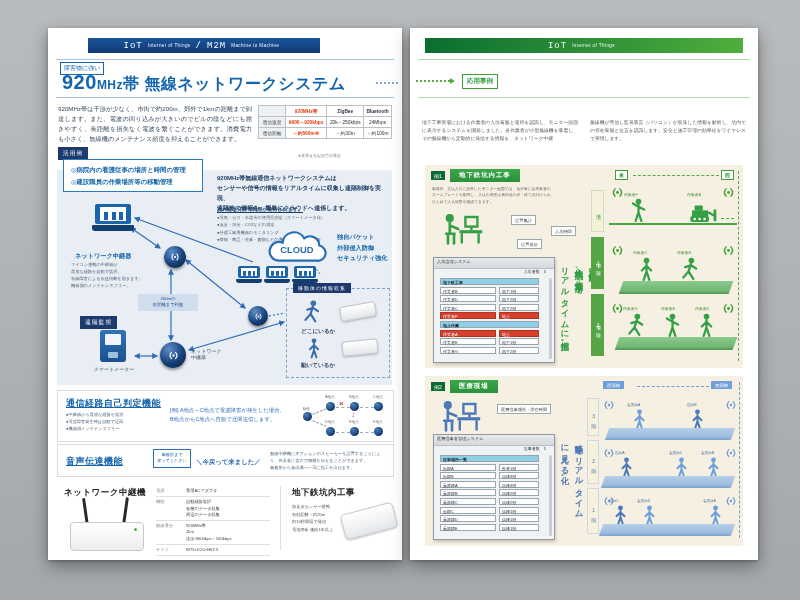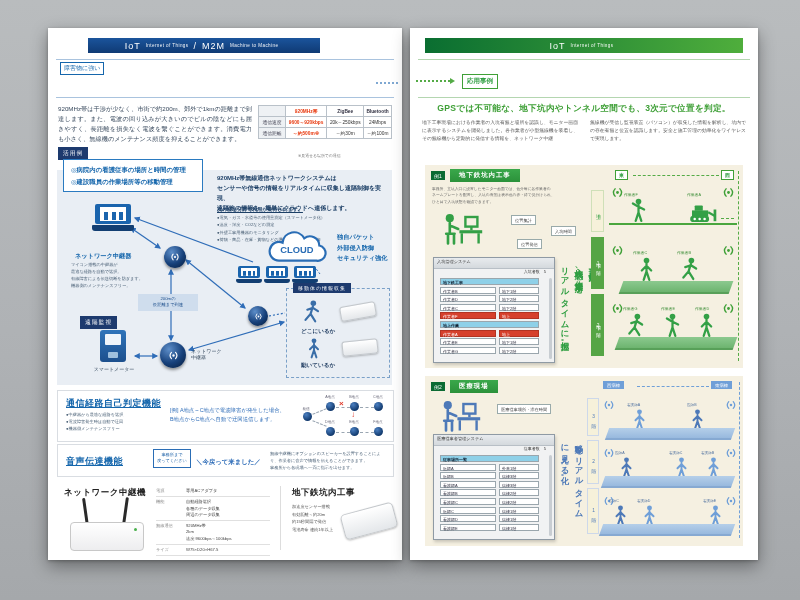--- a/index.html
+++ b/index.html
@@ -10,21 +10,21 @@
   .pre{white-space:pre-line;}
   .page{position:absolute;top:28px;height:532px;background:#ffffff;
         box-shadow:0 6px 16px rgba(0,0,0,.38),0 1px 3px rgba(0,0,0,.25);}
   #pageL{left:48px;width:354px;}
   #pageR{left:410px;width:348px;}
 
   
   .banner{position:absolute;display:flex;align-items:center;justify-content:center;color:#fff;}
   .bnr-blue{background:linear-gradient(180deg,#1b549c,#0f3a74);}
   .bnr-green{background:linear-gradient(90deg,#0a6e31,#4fae3c);}
-  .bnr-big{font-family:Liberation Sans, sans-serif;font-size:9px;letter-spacing:1px;}
+  .bnr-big{font-family:Liberation Mono, monospace;font-size:9px;letter-spacing:1px;}
   .bnr-sm{font-size:4.6px;margin:0 5px;letter-spacing:.4px;opacity:.95;}
 
   .rule-b{position:absolute;height:1px;background:#a9c3de;}
   .rule-g{position:absolute;height:1px;background:#b4d6b0;}
 
   .badge-b{position:absolute;border:1px solid #1566ac;color:#1566ac;font-size:6px;padding:1px 3px;background:#fff;}
   .badge-g{position:absolute;border:1px solid #3fa037;color:#2f9e41;font-size:6.5px;font-weight:bold;padding:2px 4px;background:#fff;}
 
   .titleL{position:absolute;color:#1265ad;font-weight:bold;letter-spacing:.5px;}
   .titleL .num{font-size:20px;}
@@ -190,20 +190,23 @@
     <div class="banner bnr-blue" style="left:40px;top:10px;width:232px;height:15px;">
       <span class="bnr-big">IoT</span>
       <span class="bnr-sm">Internet of Things</span>
       <span class="bnr-big">/</span>
       <span class="bnr-big" style="margin-left:5px">M2M</span>
       <span class="bnr-sm">Machine to Machine</span>
     </div>
 
     <div class="rule-b" style="left:8px;right:8px;top:31px;"></div>
     <div class="badge-b" style="left:12px;top:34px;">障害物に強い</div>
+    <div class="titleL" style="left:14px;top:43px;">
+      <span class="num">920</span><span class="unit">MHz</span><span class="rest">帯 無線ネットワークシステム</span>
+    </div>
     <div class="dots-b" style="left:328px;top:54px;width:22px;"></div>
     <div class="rule-b" style="left:8px;right:8px;top:69px;"></div>
 
     <div class="intro" style="left:10px;top:76px;width:194px;">920MHz帯は干渉が少なく、市街で約200m、郊外で1kmの距離まで到達します。また、電波の回り込みが大きいのでビルの陰などにも届きやすく、長距離を損失なく電波を繋ぐことができます。消費電力も小さく、無線機のメンテナンス頻度を抑えることができます。</div>
 
     <table class="ctable" style="left:210px;top:77px;width:134px;">
       <tbody>
           <tr>
         <td class="lbl"></td>
         <td class="red">920MHz帯</td>
@@ -430,21 +433,20 @@
       <span class="bnr-big">IoT</span>
       <span class="bnr-sm">Internet of Things</span>
     </div>
 
     <div class="rule-g" style="left:8px;right:8px;top:31px;"></div>
     <div class="dots-g" style="left:6px;top:52px;width:34px;"></div>
     <div class="tri-g" style="left:40px;top:49.5px;"></div>
     <div class="badge-g" style="left:52px;top:46px;">応用事例</div>
     <div class="rule-g" style="left:8px;right:8px;top:69px;"></div>
 
-    <div class="headlineR" style="left:10px;top:75px;width:328px;">GPSでは不可能な、地下坑内やトンネル空間でも、3次元で位置を判定。</div>
     <div class="bodycol" style="left:12px;top:91px;width:156px;">地下工事現場における作業者の入坑有無と場所を認識し、モニター画面に表示するシステムを開発しました。各作業者が小型無線機を装着し、その無線機から定期的に発信する情報を、ネットワーク中継</div>
     <div class="bodycol" style="left:180px;top:91px;width:156px;">無線機が受信し監視装置（パソコン）が収集した情報を解析し、坑内での存在有無と位置を認識します。安全と施工管理の効率化をワイヤレスで実現します。</div>
 
     <div class="cream" style="left:15px;top:137px;width:318px;height:203px;">
       <div class="extag" style="left:6px;top:6px;">例1</div>
       <div class="exname" style="left:25px;top:4px;">地下鉄坑内工事</div>
       <div class="exdesc pre" style="left:7px;top:21px;width:160px;">事務所、立坑入口に設置したモニター画面では、色分毎に各作業者の
 ネームプレートを配置し、入坑の有無は表示色の赤・緑で見分けられ、
 ひと目で入坑状態を確認できます。</div>
 

